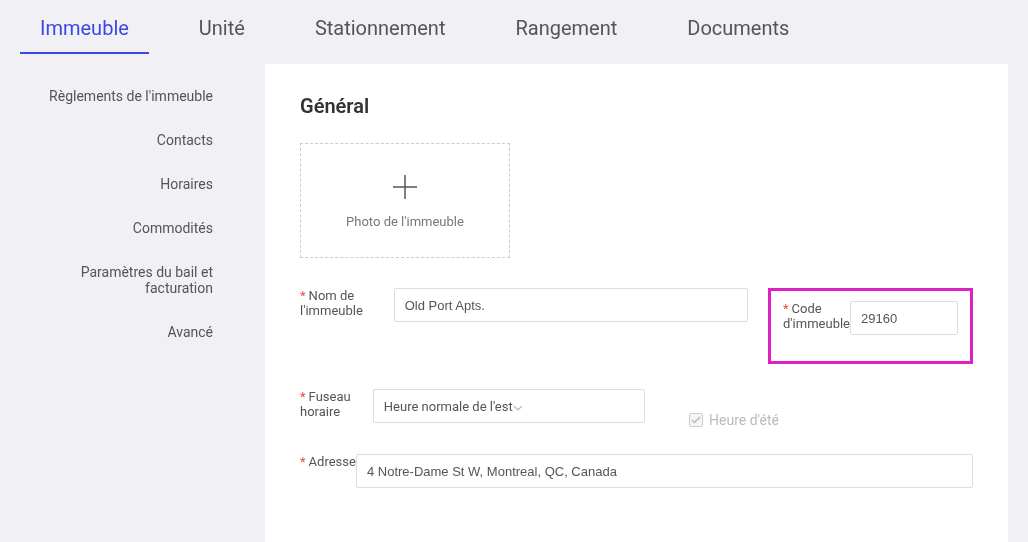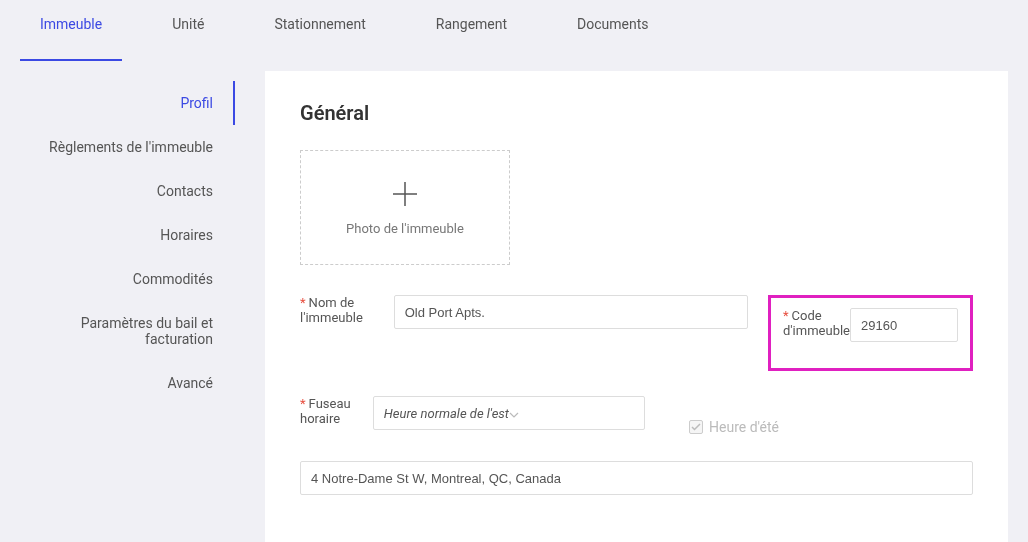--- a/index.html
+++ b/index.html
@@ -11,24 +11,24 @@
       width: 1028px;
       height: 542px;
       overflow: hidden;
     }
     .tabs {
       display: flex;
       padding: 0 20px;
       background: #f0f0f5;
     }
     .tab {
-      padding: 16px 20px 27px;
-      color: #555;
-      cursor: pointer;
-      font-size: 14px;
+      padding: 16px 20px 12px;
+      color: #555;
+      cursor: pointer;
+      font-size: 20px;
       border-bottom: 2px solid transparent;
       margin-right: 30px;
     }
     .tab.active {
       color: #3b49e3;
       border-bottom: 2px solid #3b49e3;
     }
     .content-area {
       display: flex;
       padding: 10px 0 0 0;
@@ -109,21 +109,20 @@
       color: #555;
       background: #fff;
       outline: none;
       width: 100%;
     }
     .form-select {
       display: flex;
       align-items: center;
       justify-content: flex-start;
       cursor: pointer;
-      font-style: italic;
     }
     .select-arrow {
       color: #bbb;
     }
     .highlight-box {
       border: 3px solid #e020c0;
       padding: 10px 12px 20px;
       margin-left: auto;
     }
     .checkbox-group {
@@ -153,21 +152,20 @@
 <div class="tabs">
   <div class="tab active">Immeuble</div>
   <div class="tab">Unité</div>
   <div class="tab">Stationnement</div>
   <div class="tab">Rangement</div>
   <div class="tab">Documents</div>
 </div>
 
 <div class="content-area">
   <div class="sidebar">
-    <div class="sidebar-item active">Profil</div>
     <div class="sidebar-item">Règlements de l'immeuble</div>
     <div class="sidebar-item">Contacts</div>
     <div class="sidebar-item">Horaires</div>
     <div class="sidebar-item">Commodités</div>
     <div class="sidebar-item">Paramètres du bail et facturation</div>
     <div class="sidebar-item">Avancé</div>
   </div>
 
   <div class="main-panel">
     <div class="section-title">Général</div>
@@ -212,18 +210,19 @@
                 <path d="M1 4 L3.5 6.5 L9 1" fill="none" stroke="#bbb" stroke-width="1.5"></path>
               </svg>
           </div>
           <span>Heure d'été</span>
         </div>
       </div>
     </div>
 
     <div class="form-row">
       <div class="form-group" style="width:100%;max-width:690px">
+        <div class="form-label"><span class="required">*</span><span>Adresse</span></div>
         <input class="form-input" value="4 Notre-Dame St W, Montreal, QC, Canada" style="">
       </div>
     </div>
 
   </div>
 </div>
 
 </body></html>

